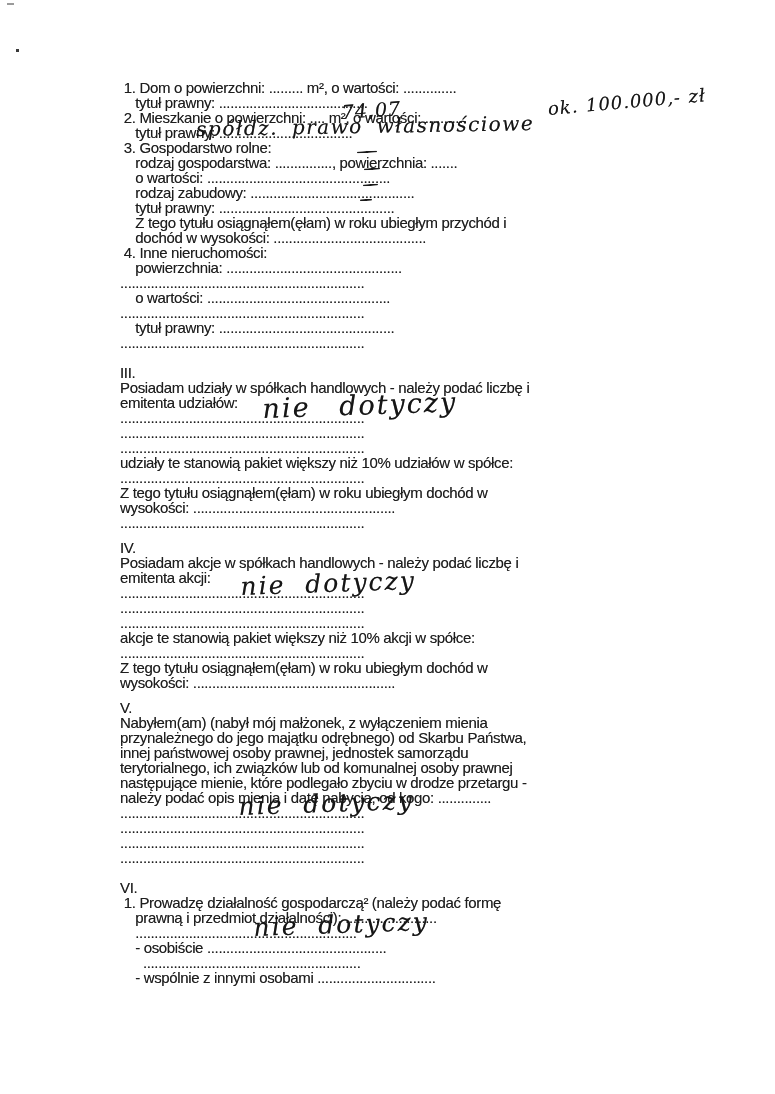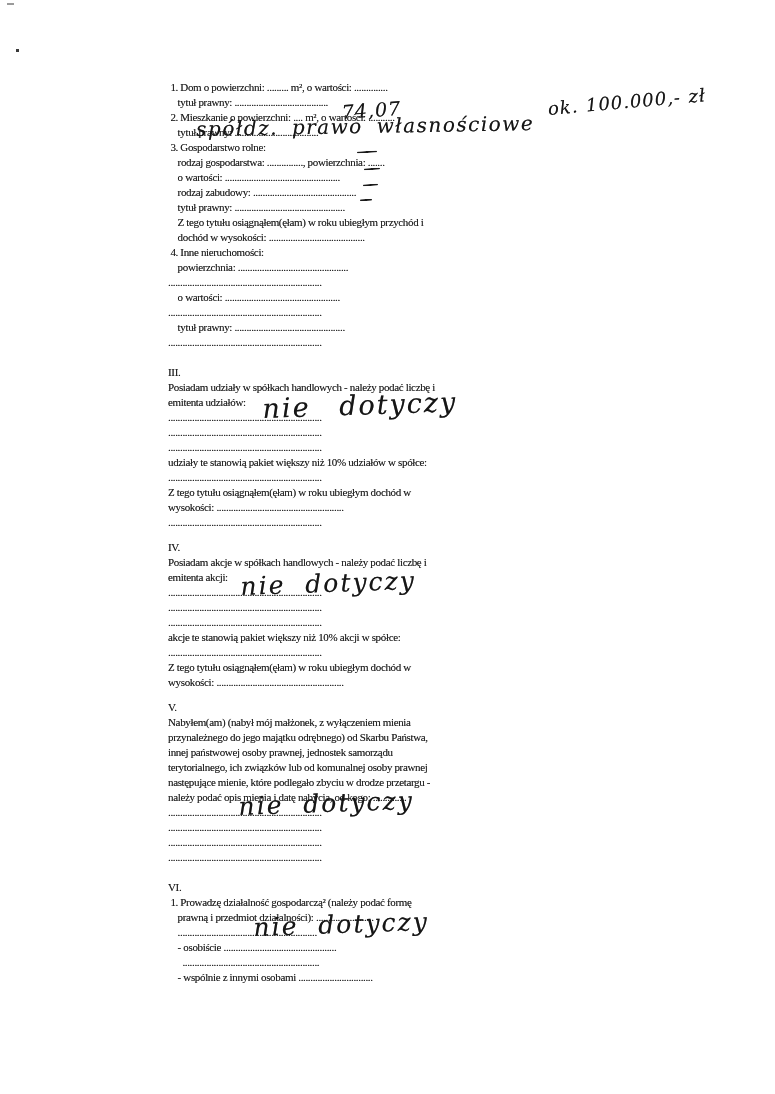--- a/index.html
+++ b/index.html
@@ -7,27 +7,26 @@
     width:775px;height:1094px;position:relative;overflow:hidden;
     background:#ffffff;
     font-family:"Liberation Mono", monospace;
   }
   .page{
     position:absolute;left:0;top:0;width:775px;height:1094px;
     background:#ffffff;
   }
   .block{
     position:absolute;left:120px;
-    font-family:Liberation Serif, serif;
-    font-size:11px;line-height:15px;
+    font-family:Liberation Sans, sans-serif;
+    font-size:15px;line-height:15px;
     color:#1e1e1e;
     white-space:pre;
     letter-spacing:-0.35px;
     text-shadow:0 0 0.5px rgba(30,30,30,.55);
-    margin-left:48px;
   }
   .block .line{height:15px;}
   .hw{
     position:absolute;
     font-family:"DejaVu Serif", serif;
     font-style:italic;
     color:#161616;
     white-space:pre;
     transform-origin:left top;
     text-shadow:0 0 0.6px rgba(0,0,0,.5);

